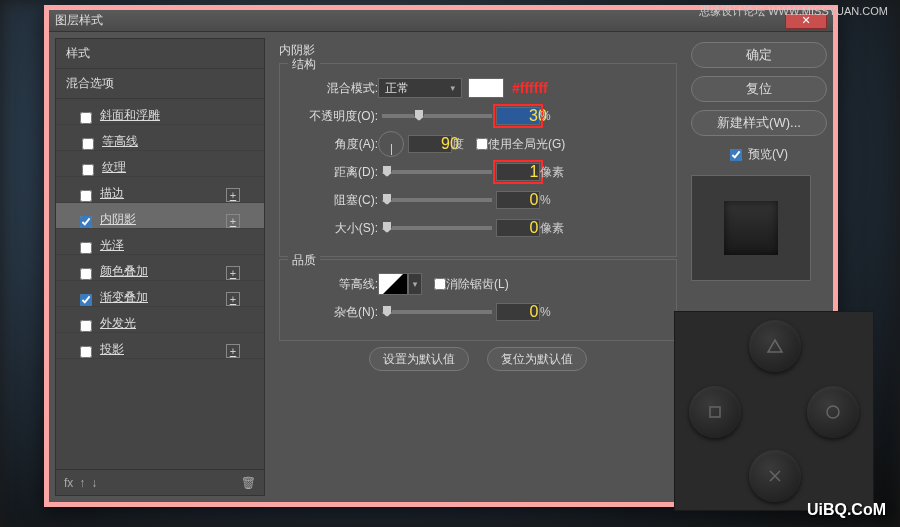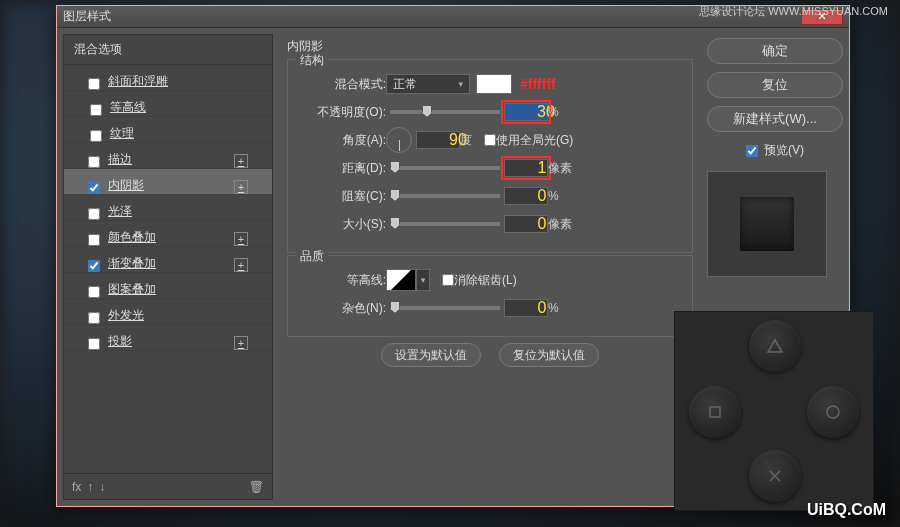--- a/index.html
+++ b/index.html
@@ -1,20 +1,20 @@
 <!DOCTYPE html>
 <html><head>
 <meta charset="utf-8">
 <style>
 * { box-sizing: border-box; margin: 0; padding: 0; font-family: "Microsoft YaHei", sans-serif; }
 body { background: #1a1a1a; width: 900px; height: 527px; position: relative; overflow: hidden; }
 .bg-blur { position: absolute; inset: 0; background: radial-gradient(ellipse at 40% 30%, #6a7a8a 0%, #2a3a4a 40%, #0a0a0a 100%); filter: blur(8px); }
 .watermark-tr { position: absolute; top: 4px; right: 12px; color: #ccc; font-size: 11px; z-index: 100; }
 .watermark-br { position: absolute; bottom: 8px; right: 14px; color: #fff; font-size: 16px; font-weight: bold; z-index: 100; text-shadow: 1px 1px 2px #000; }
-.dialog { position: absolute; left: 56px; top: 5px; width: 794px; height: 502px; background: #535353; border: 1px solid #fca5a5; box-shadow: 0 4px 20px rgba(0,0,0,0.6); z-index: 10; }
+.dialog { position: absolute; left: 44px; top: 5px; width: 794px; height: 502px; background: #535353; border: 5px solid #fca5a5; box-shadow: 0 4px 20px rgba(0,0,0,0.6); z-index: 10; }
 .titlebar { height: 22px; background: linear-gradient(#5a5a5a,#4a4a4a); border-bottom: 1px solid #333; display: flex; align-items: center; padding: 0 6px; color: #ddd; font-size: 12px; }
 .titlebar .spacer { flex: 1; }
 .close-btn { width: 42px; height: 16px; background: #c94f4f; border: 1px solid #8a2a2a; display: flex; align-items: center; justify-content: center; color: #fff; font-size: 11px; cursor: pointer; border-radius: 2px; box-shadow: inset 0 1px 0 rgba(255,255,255,0.3); }
 .dialog-body { display: flex; height: calc(100% - 22px); padding: 6px; gap: 6px; }
 .left-panel { width: 210px; background: #454545; border: 1px solid #333; display: flex; flex-direction: column; }
 .lp-head1, .lp-head2 { padding: 6px 10px; color: #ddd; font-size: 12px; border-bottom: 1px solid #3a3a3a; }
 .lp-list { flex: 1; }
 .lp-item { height: 26px; display: flex; align-items: flex-end; padding: 0 24px; color: #ddd; font-size: 12px; border-bottom: 1px solid #3f3f3f; cursor: pointer; text-decoration: underline; }
 .lp-item.selected { background: #6a6a6a; }
 .lp-item.sub { padding-left: 26px; }
@@ -69,20 +69,21 @@
 <div class="dialog">
   <div class="titlebar">
     <span>图层样式</span>
     <span class="spacer"></span>
     <div class="close-btn">
       <span>✕</span>
     </div>
   </div>
   <div class="dialog-body">
     <div class="left-panel">
+      <div class="lp-head1">样式</div>
       <div class="lp-head2">混合选项</div>
       <div class="lp-list" id="lp-list">
           <div class="lp-item">
             <input type="checkbox" style="">
             <span class="label">斜面和浮雕</span>
           </div>
           <div class="lp-item sub">
             <input type="checkbox" style="">
             <span class="label">等高线</span>
           </div>
@@ -106,24 +107,20 @@
           </div>
           <div class="lp-item">
             <input type="checkbox" style="">
             <span class="label">颜色叠加</span>
             <span class="plus">+</span>
           </div>
           <div class="lp-item">
             <input type="checkbox" checked="" style="">
             <span class="label">渐变叠加</span>
             <span class="plus">+</span>
-          </div>
-          <div class="lp-item">
-            <input type="checkbox" style="">
-            <span class="label">图案叠加</span>
           </div>
           <div class="lp-item">
             <input type="checkbox" style="">
             <span class="label">外发光</span>
           </div>
           <div class="lp-item">
             <input type="checkbox" style="">
             <span class="label">投影</span>
             <span class="plus">+</span>
           </div>

